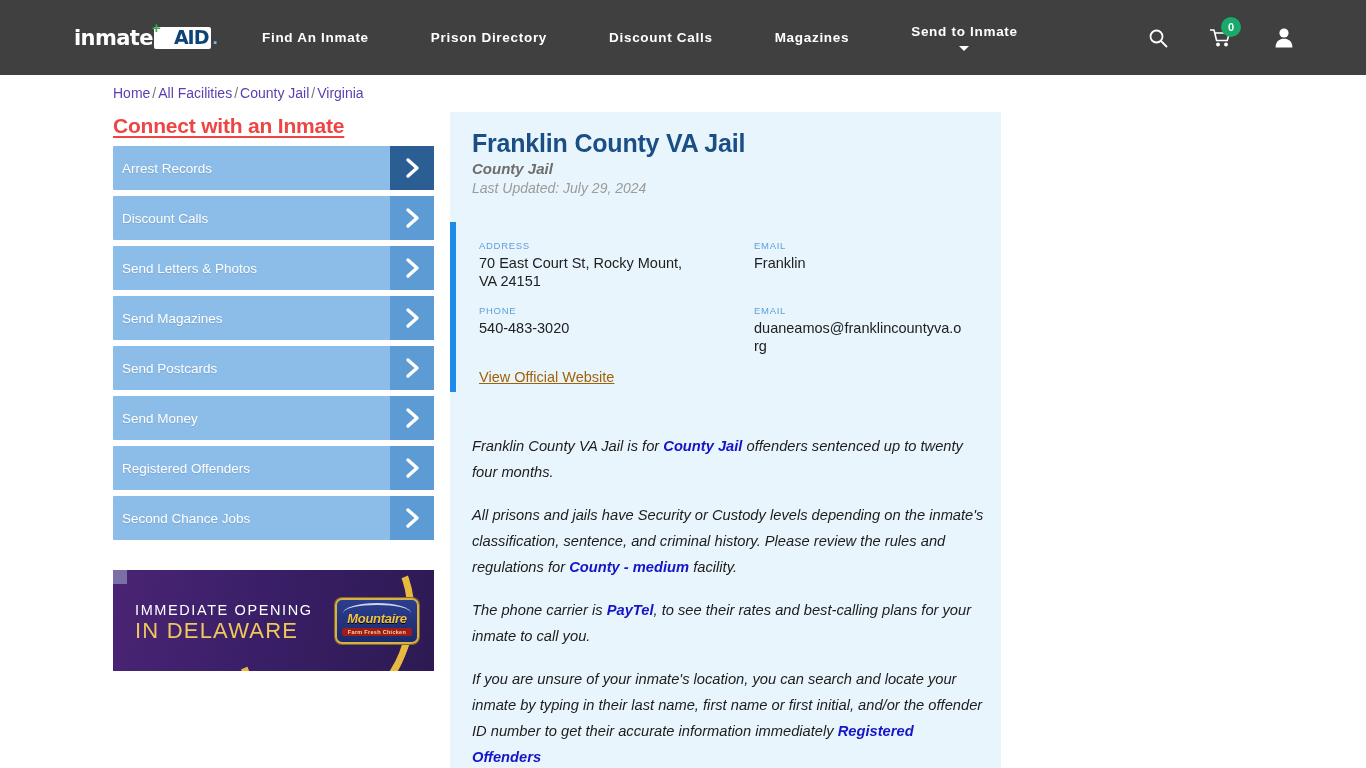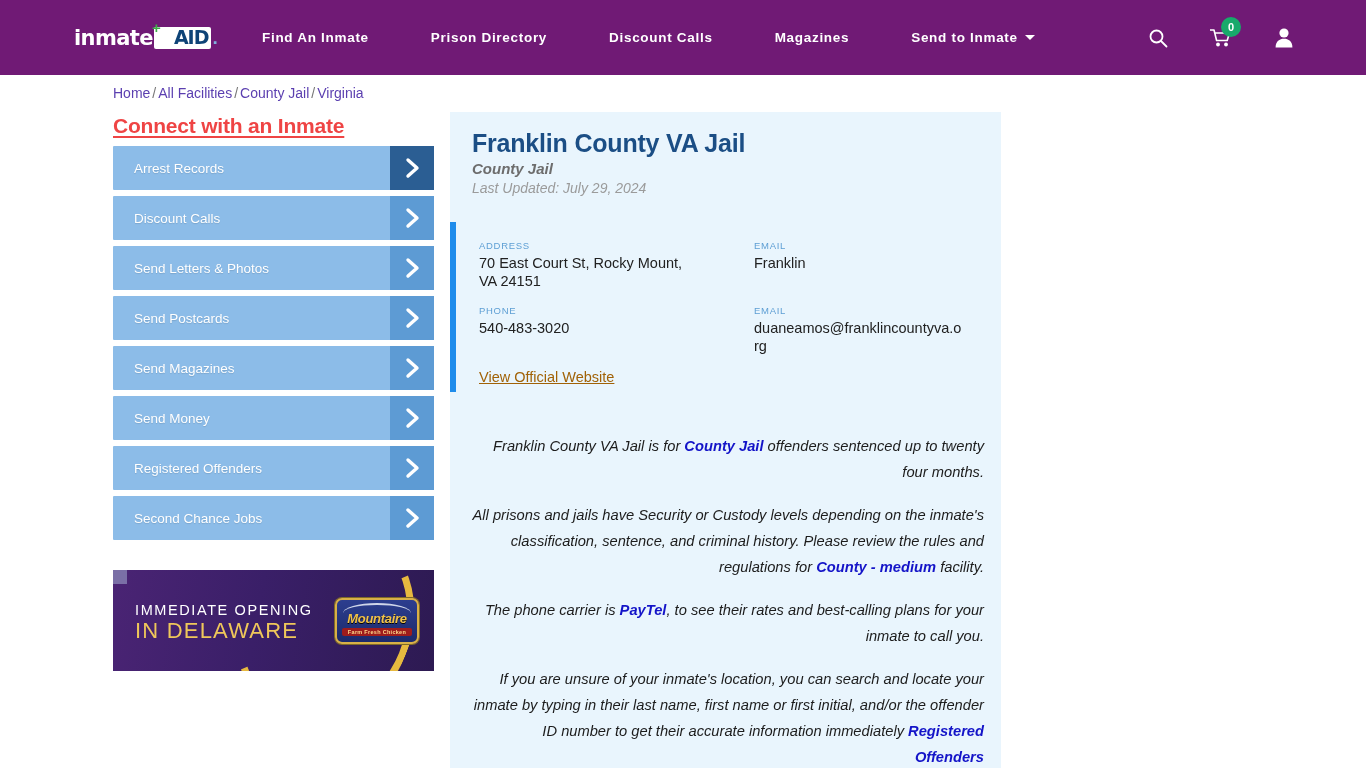--- a/index.html
+++ b/index.html
@@ -9,21 +9,21 @@
     width: 1366px; height: 768px;
     background: #ffffff;
     font-family: "Liberation Sans", sans-serif;
     overflow: hidden;
   }
 
   
   .topnav {
     position: absolute; left: 0; top: 0;
     width: 1366px; height: 75px;
-    background: #701a75;
+    background: #404040;
     display: flex; align-items: center;
   }
   .logo-wrap {
     position: absolute; left: 74px; top: 24px;
     display: flex; align-items: center; height: 28px;
   }
   .logo-inmate {
     font-size: 21px; font-weight: bold; color: #ffffff;
     letter-spacing: -0.6px; font-family: "DejaVu Sans", sans-serif;
   }
@@ -41,21 +41,21 @@
   }
   .logo-dot { color:#7fb2dd; font-size:19px; font-weight:bold; margin-left:1px;}
 
   .navlinks { position: absolute; left: 262px; top: 0; height: 75px;
               display: flex; align-items: center; }
   .navlink {
     color: #ffffff; font-size: 13.5px; font-weight: bold;
     letter-spacing: 0.7px; margin-right: 62px;
     cursor: pointer; white-space: nowrap;
   }
-  .navlink.last { margin-right: 0; display:flex; align-items:center; gap:7px;}
+  .navlink.last { margin-right: 0; display:flex; align-items:center; gap:7px;flex-direction:column;}
   .caret {
     width:0;height:0;border-left:5px solid transparent;
     border-right:5px solid transparent;border-top:5px solid #ffffff;
     display:inline-block;
   }
 
   .navicons { position:absolute; right: 72px; top: 0; height:75px;
               display:flex; align-items:center; gap:42px; }
   .icon-btn { cursor:pointer; position:relative; display:flex; align-items:center; }
   .cart-badge {
@@ -81,21 +81,21 @@
     text-decoration:underline; text-underline-offset:3px;
     letter-spacing:-0.2px;
   }
   .sidebtns { position:absolute; left:113px; top:146px; width:321px; }
   .sidebtn {
     position:relative; height:44px; margin-bottom:6px;
     background:#8cbce8; display:flex; align-items:center;
     cursor:pointer; border-radius:1px;
   }
   .sidebtn .lbl {
-    color:#ffffff; font-size:13.5px; padding-left:21px;
+    color:#ffffff; font-size:13.5px; padding-left:9px;
     text-shadow:0 1px 1px rgba(0,0,0,0.12);
   }
   .arrowbox {
     position:absolute; right:0; top:0; width:44px; height:44px;
     background:#5d9bd4; display:flex; align-items:center; justify-content:center;
   }
   .sidebtn.active .arrowbox { background:#2a5party; }
   .sidebtn.active .arrowbox { background:#2b5e93; }
   .chev { display:block; }
 
@@ -159,21 +159,21 @@
   .accentbar { position:absolute; left:0; top:0; width:6px; height:170px; background:#1f8ceb; }
   .infogrid { position:absolute; left:29px; top:18px; width:500px; }
   .infocell { position:absolute; }
   .infolabel {
     font-size:9.5px; color:#5e9fd4; letter-spacing:0.7px;
     font-weight:normal; margin-bottom:3px;
   }
   .infoval { font-size:14.5px; color:#212121; line-height:1.27; }
   .para {
     font-size:14.7px; font-style:italic; color:#1c1c1c;
-    line-height:26px; margin:0 0 17px 0;text-align:right;
+    line-height:26px; margin:0 0 17px 0;
   }
   .blue { color:#1414c8; font-weight:bold; font-style:italic; cursor:pointer; }
   .blue-link-line { color:#1414c8; font-weight:bold; font-style:italic; cursor:pointer; }
 </style>
 </head>
 <body>
 
 <div class="topnav">
 
   <div class="logo-wrap">
@@ -247,30 +247,30 @@
   <div class="sidebtn">
     <span class="lbl">Send Letters &amp; Photos</span>
     <span class="arrowbox">
       <svg class="chev" width="17" height="24" viewBox="0 0 17 24">
           <polyline points="4,4 13,12 4,20" fill="none" stroke="#ffffff" stroke-width="3.4" stroke-linecap="round" stroke-linejoin="round"></polyline>
         </svg>
     </span>
   </div>
 
   <div class="sidebtn">
+    <span class="lbl">Send Magazines</span>
+    <span class="arrowbox">
+      <svg class="chev" width="17" height="24" viewBox="0 0 17 24">
+          <polyline points="4,4 13,12 4,20" fill="none" stroke="#ffffff" stroke-width="3.4" stroke-linecap="round" stroke-linejoin="round"></polyline>
+        </svg>
+    </span>
+  </div>
+
+  <div class="sidebtn">
     <span class="lbl">Send Postcards</span>
-    <span class="arrowbox">
-      <svg class="chev" width="17" height="24" viewBox="0 0 17 24">
-          <polyline points="4,4 13,12 4,20" fill="none" stroke="#ffffff" stroke-width="3.4" stroke-linecap="round" stroke-linejoin="round"></polyline>
-        </svg>
-    </span>
-  </div>
-
-  <div class="sidebtn">
-    <span class="lbl">Send Magazines</span>
     <span class="arrowbox">
       <svg class="chev" width="17" height="24" viewBox="0 0 17 24">
           <polyline points="4,4 13,12 4,20" fill="none" stroke="#ffffff" stroke-width="3.4" stroke-linecap="round" stroke-linejoin="round"></polyline>
         </svg>
     </span>
   </div>
 
   <div class="sidebtn">
     <span class="lbl">Send Money</span>
     <span class="arrowbox">

